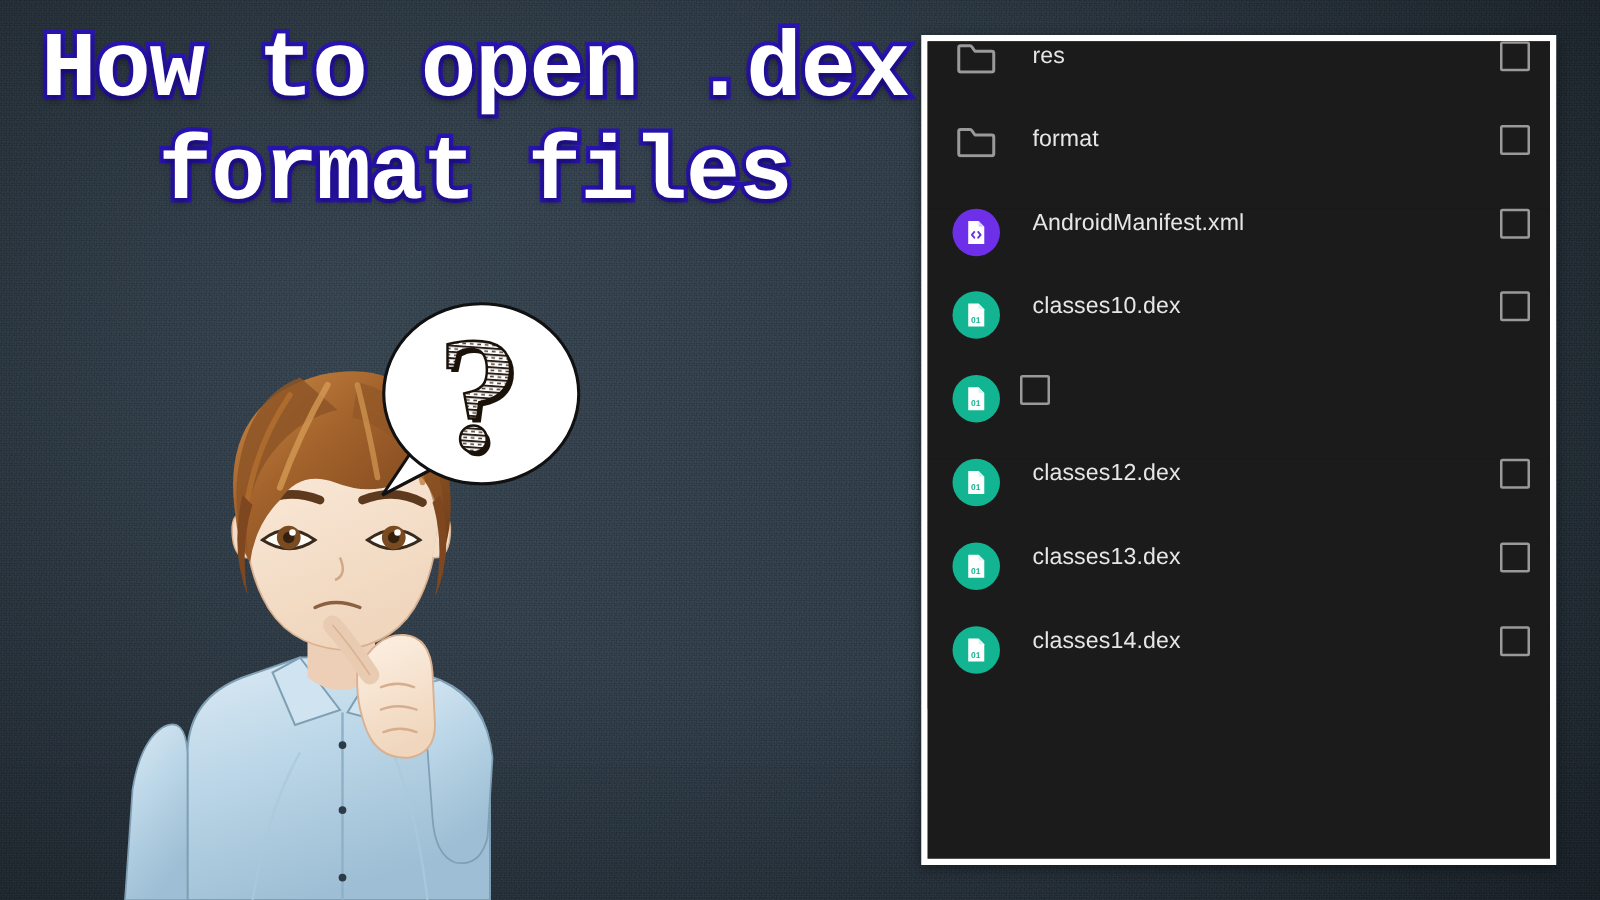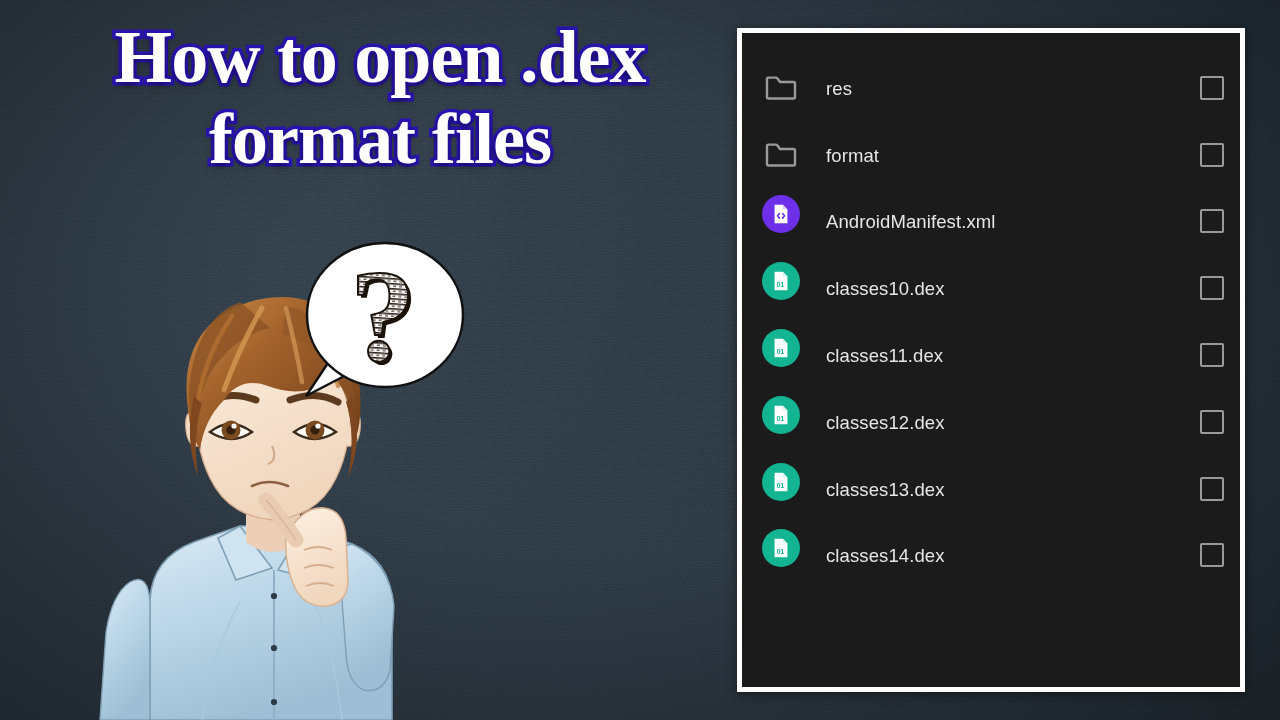--- a/index.html
+++ b/index.html
@@ -32,21 +32,21 @@
 
   
   #title-block {
     position:absolute; left:0; top:16px; width:728px;
     text-align:center;
     z-index:6;
     pointer-events:none;
   }
   .title-line {
     display:block;
-    font-family:Liberation Serif, serif;
+    font-family:Liberation Mono, monospace;
     font-weight:bold;
     color:#ffffff;
     font-size:74px;
     line-height:1.12;
     letter-spacing:-1px;
     -webkit-text-stroke:7px #2a15b4;
     paint-order:stroke fill;
     text-shadow:
        0 0 2px #2a15b4,
        0 3px 7px rgba(0,0,0,.55);
@@ -84,21 +84,21 @@
   }
   #panel-inner {
     width:100%; height:100%;
     background:#1b1b1b;
     overflow:hidden;
     position:relative;
   }
   .file-row {
     height:66.8px;
     display:flex;
-    align-items:flex-end;
+    align-items:flex-start;
     padding:0 16px 0 16px;
     background:#1b1b1b;
   }
   .row-icon {
     width:46px; flex:0 0 46px;
     display:flex; align-items:center; justify-content:center;
   }
   .row-label {
     flex:1 1 auto;
     margin-left:22px;
@@ -318,21 +318,20 @@
       <div class="file-row">
         <span class="row-icon">
                     <span class="ic-badge dex">
     <svg viewBox="0 0 24 24" width="22" height="22" xmlns="http://www.w3.org/2000/svg">
       <path d="M5 2 L14 2 L19 7 L19 22 L5 22 Z" fill="#ffffff"></path>
       <path d="M14 2 L19 7 L14 7 Z" fill="#d7f5ee"></path>
       <text x="11.6" y="18.6" font-family="&quot;Liberation Sans&quot;, sans-serif" font-size="7.4" font-weight="bold" text-anchor="middle" fill="#12b491">01</text>
     </svg>
           </span>
                   </span>
-        <span class="row-label">classes11.dex</span>
         <span class="row-check"></span>
       </div>
       <div class="file-row">
         <span class="row-icon">
                     <span class="ic-badge dex">
     <svg viewBox="0 0 24 24" width="22" height="22" xmlns="http://www.w3.org/2000/svg">
       <path d="M5 2 L14 2 L19 7 L19 22 L5 22 Z" fill="#ffffff"></path>
       <path d="M14 2 L19 7 L14 7 Z" fill="#d7f5ee"></path>
       <text x="11.6" y="18.6" font-family="&quot;Liberation Sans&quot;, sans-serif" font-size="7.4" font-weight="bold" text-anchor="middle" fill="#12b491">01</text>
     </svg>

